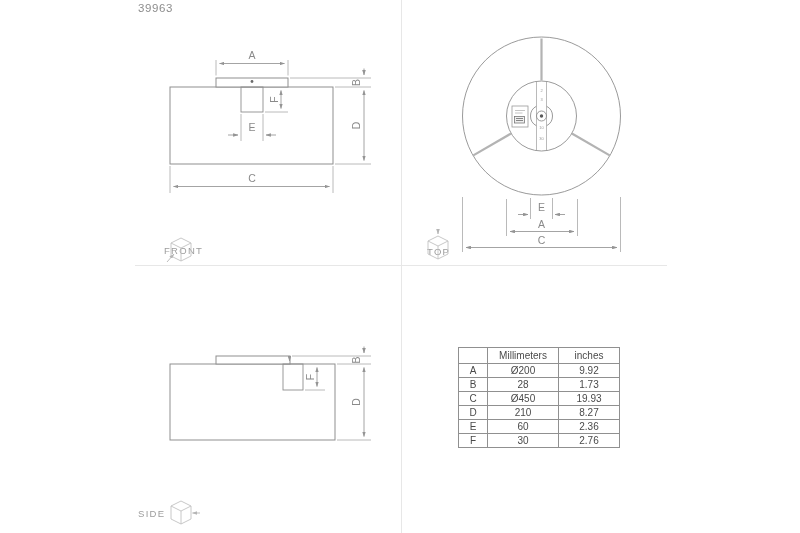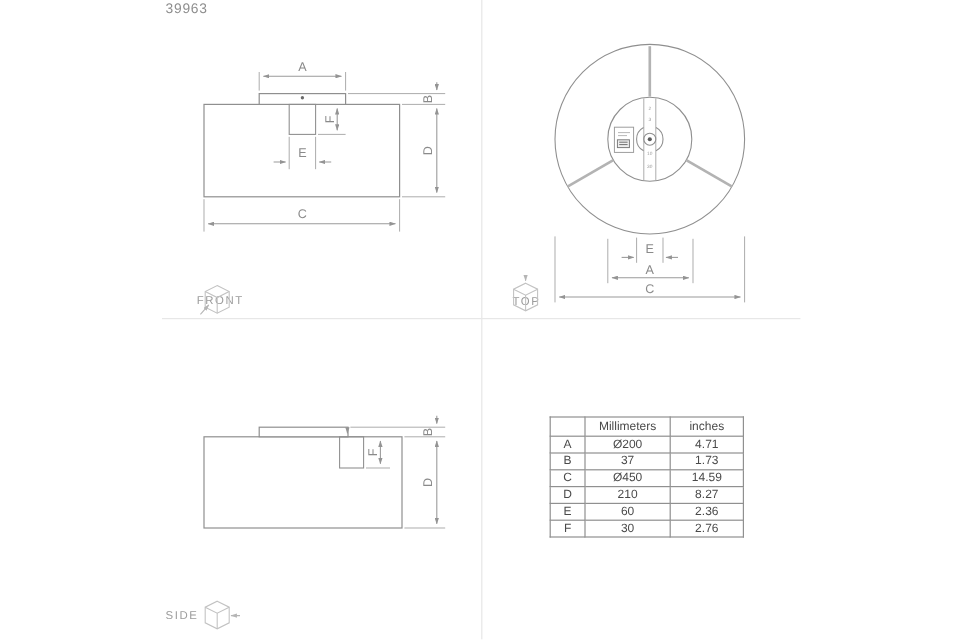--- a/index.html
+++ b/index.html
@@ -201,31 +201,31 @@
     <tr>
       <th class="c-dim"></th>
       <th class="c-mm">Millimeters</th>
       <th class="c-in">inches</th>
     </tr>
   </thead>
   <tbody>
     <tr>
       <td>A</td>
       <td>Ø200</td>
-      <td>4.71</td>
+      <td>9.92</td>
     </tr>
     <tr>
       <td>B</td>
-      <td>37</td>
+      <td>28</td>
       <td>1.73</td>
     </tr>
     <tr>
       <td>C</td>
       <td>Ø450</td>
-      <td>14.59</td>
+      <td>19.93</td>
     </tr>
     <tr>
       <td>D</td>
       <td>210</td>
       <td>8.27</td>
     </tr>
     <tr>
       <td>E</td>
       <td>60</td>
       <td>2.36</td>

